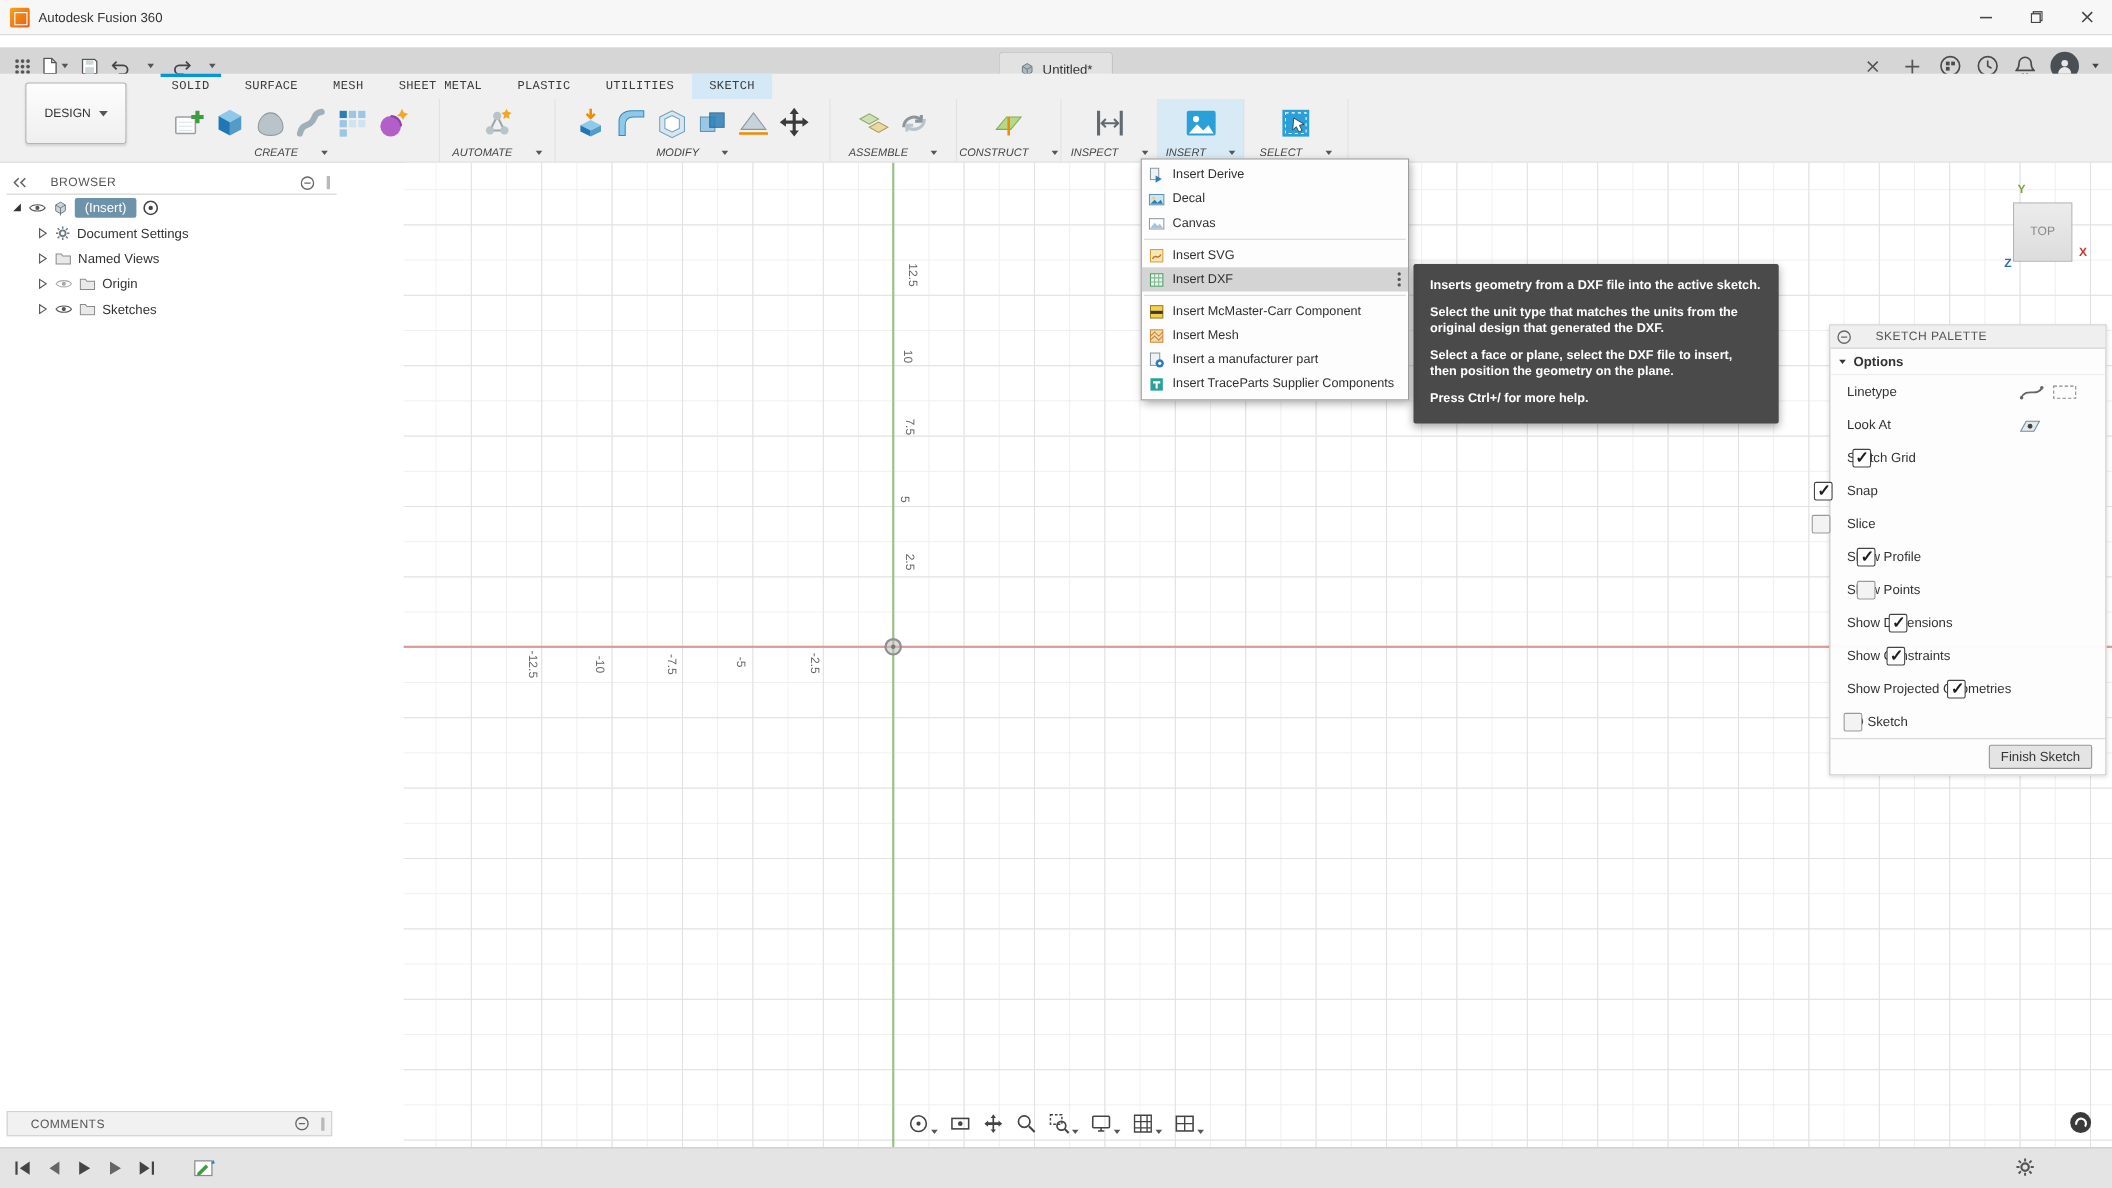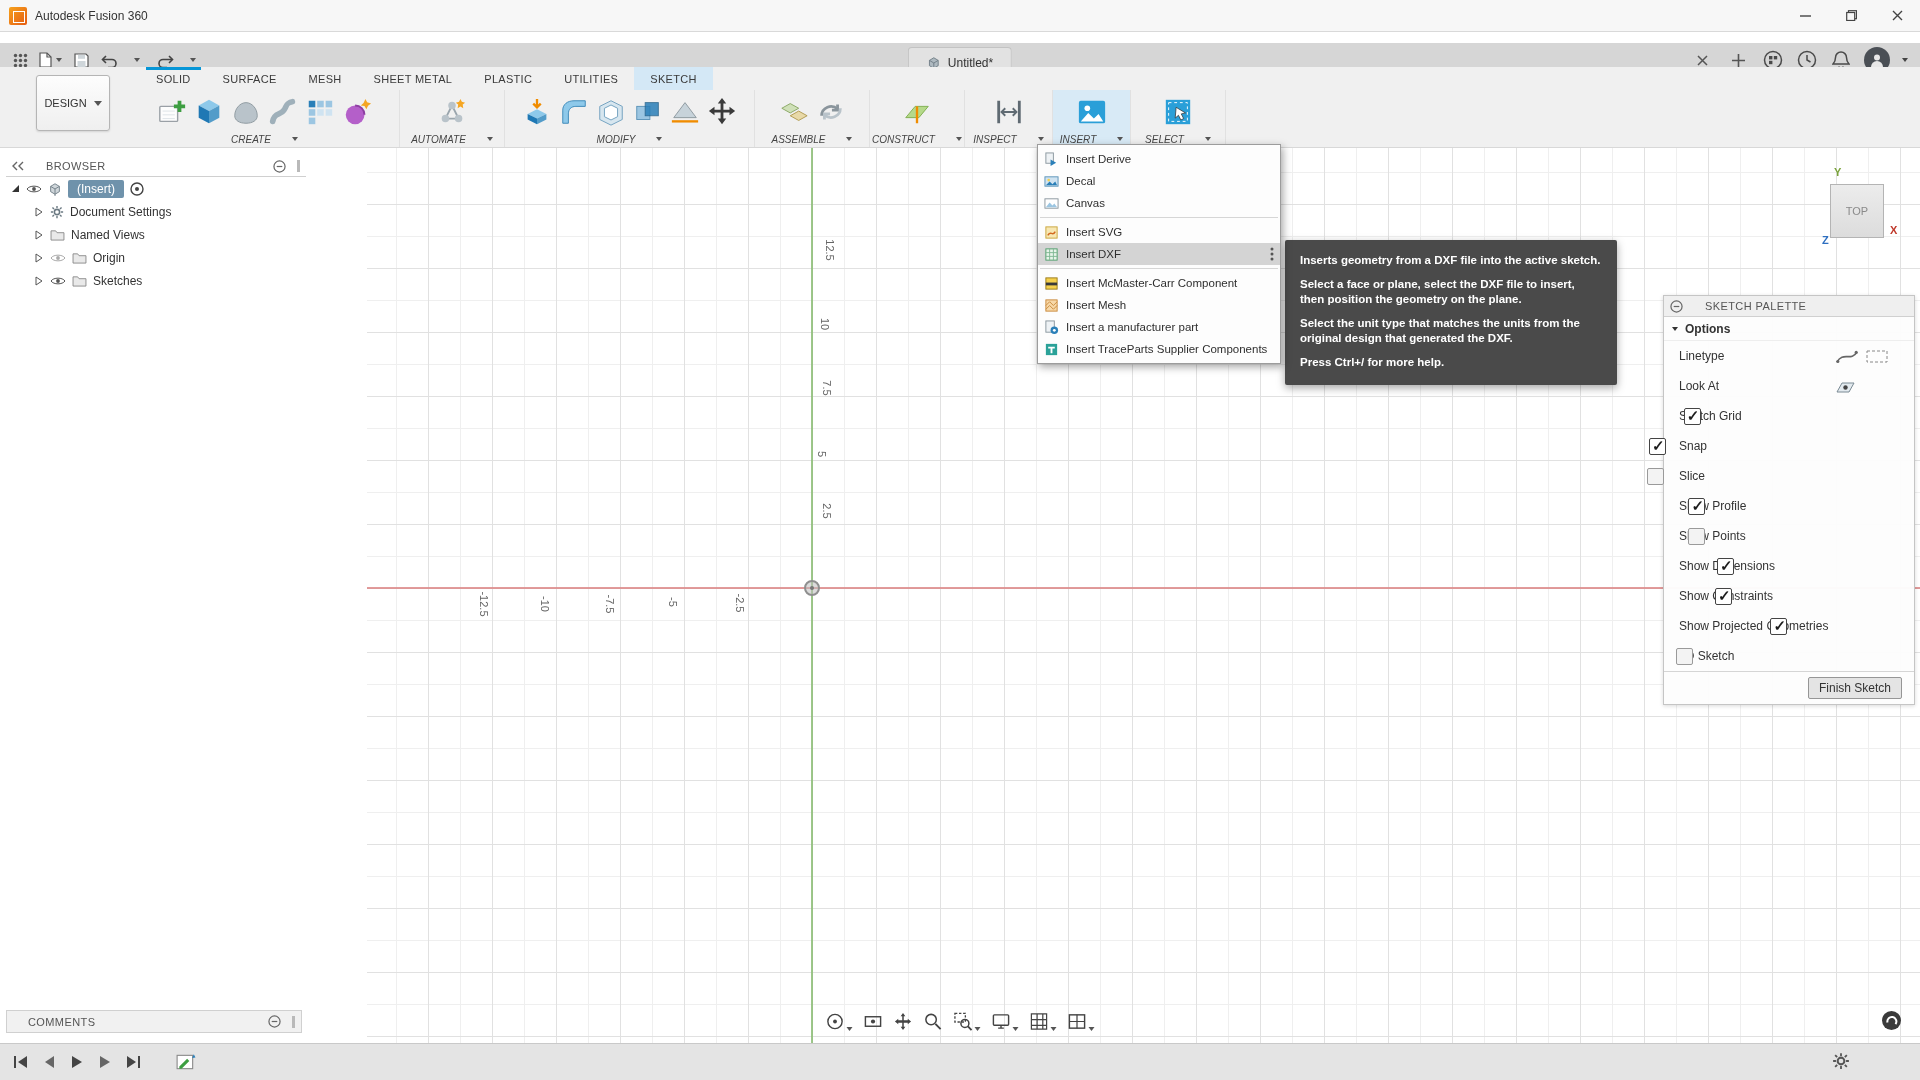--- a/index.html
+++ b/index.html
@@ -29,31 +29,31 @@
   .doc-tab { position:absolute; left:50%; transform:translateX(-50%); top:4px; height:31px;
     display:flex; align-items:center; gap:7px; padding:0 18px; background:#e2e2e2;
     border:1px solid #c3c3c3; border-bottom:none; border-radius:4px 4px 0 0; }
   .doc-tab-label { font-size:12px; color:#333; }
   .qat-right { margin-left:auto; display:flex; align-items:center; gap:12px; padding-right:12px; }
   .round-icon { width:22px; height:22px; display:flex; align-items:center; justify-content:center; }
   .avatar { width:26px; height:26px; border-radius:50%; background:#4a4f55; display:flex; align-items:center; justify-content:center; }
   
   .ribbon-tabs { position:absolute; left:0; top:67px; width:1920px; height:23px; background:#f0f0f0;
     display:flex; align-items:flex-end; padding-left:140px; }
-  .rtab { height:23px; padding:0 16px; display:flex; align-items:center; font-size:11px; color:#3a3a3a; position:relative; letter-spacing:.3px; }
+  .rtab { height:23px; padding:0 16px; display:flex; align-items:center; font-size:11px; color:#3a3a3a; position:relative; letter-spacing:.3px;font-family:Liberation Mono, monospace; }
   .rtab.accent::before { content:""; position:absolute; left:6px; right:6px; top:0; height:3px; background:#0696d7; }
   .rtab.active { background:#d4e8f6; }
   .ribbon-tools { position:absolute; left:0; top:90px; width:1920px; height:58px; background:#f0f0f0;
     border-bottom:1px solid #d8d8d8; display:flex; padding-left:130px; }
   .rgroup { display:flex; flex-direction:column; align-items:center; border-right:1px solid #e1e1e1; padding-top:2px; }
   .rgroup.hl { background:#d8eaf6; }
   .gicons { display:flex; align-items:center; justify-content:center; gap:5px; height:40px; }
   .glabel { height:14px; display:flex; align-items:center; gap:21px; font-size:10px; color:#444;font-style:italic; }
   .ric { width:32px; height:32px; display:flex; align-items:center; justify-content:center; border-radius:2px; }
-  .design-btn { position:absolute; left:36px; top:75px; width:74px; height:56px; z-index:6;
+  .design-btn { position:absolute; left:23px; top:75px; width:92px; height:56px; z-index:6;
     background:linear-gradient(#fdfdfd,#efefef); border:1px solid #b5b5b5; border-radius:3px;
     display:flex; align-items:center; justify-content:center; gap:7px; font-size:11px; color:#333; box-shadow:0 1px 2px rgba(0,0,0,.12); }
   
   .main { position:absolute; left:0; top:148px; width:1920px; height:895px; background:#fff; }
   .grid { position:absolute; left:367px; top:0; right:0; bottom:0; background-color:#fff;
     background-image:
       linear-gradient(to right,#e1e1e1 1px,transparent 1px),
       linear-gradient(to bottom,#e1e1e1 1px,transparent 1px),
       linear-gradient(to right,#efefef 1px,transparent 1px),
       linear-gradient(to bottom,#efefef 1px,transparent 1px);
@@ -801,22 +801,22 @@
       <svg width="15" height="15" viewBox="0 0 16 16">
           <rect x="2" y="2" width="12" height="12" fill="#2aa198"></rect>
           <path d="M4.5 6h7M8 6v6" stroke="#fff" stroke-width="2"></path>
         </svg>
       <span>Insert TraceParts Supplier Components</span>
     </div>
   </div>
 
   <div class="tooltip">
     <p>Inserts geometry from a DXF file into the active sketch.</p>
+    <p>Select the unit type that matches the units from the original design that generated the DXF.</p>
     <p>Select a face or plane, select the DXF file to insert, then position the geometry on the plane.</p>
-    <p>Select the unit type that matches the units from the original design that generated the DXF.</p>
     <p class="last">Press Ctrl+/ for more help.</p>
   </div>
 
   <div class="timeline">
     <div class="tl-left">
       <span class="tl-btn">
           <svg width="16" height="14" viewBox="0 0 16 14">
             <path d="M2 1v12" stroke="#444" stroke-width="2"></path>
             <path d="M14 1L5 7l9 6z" fill="#444"></path>
           </svg>

